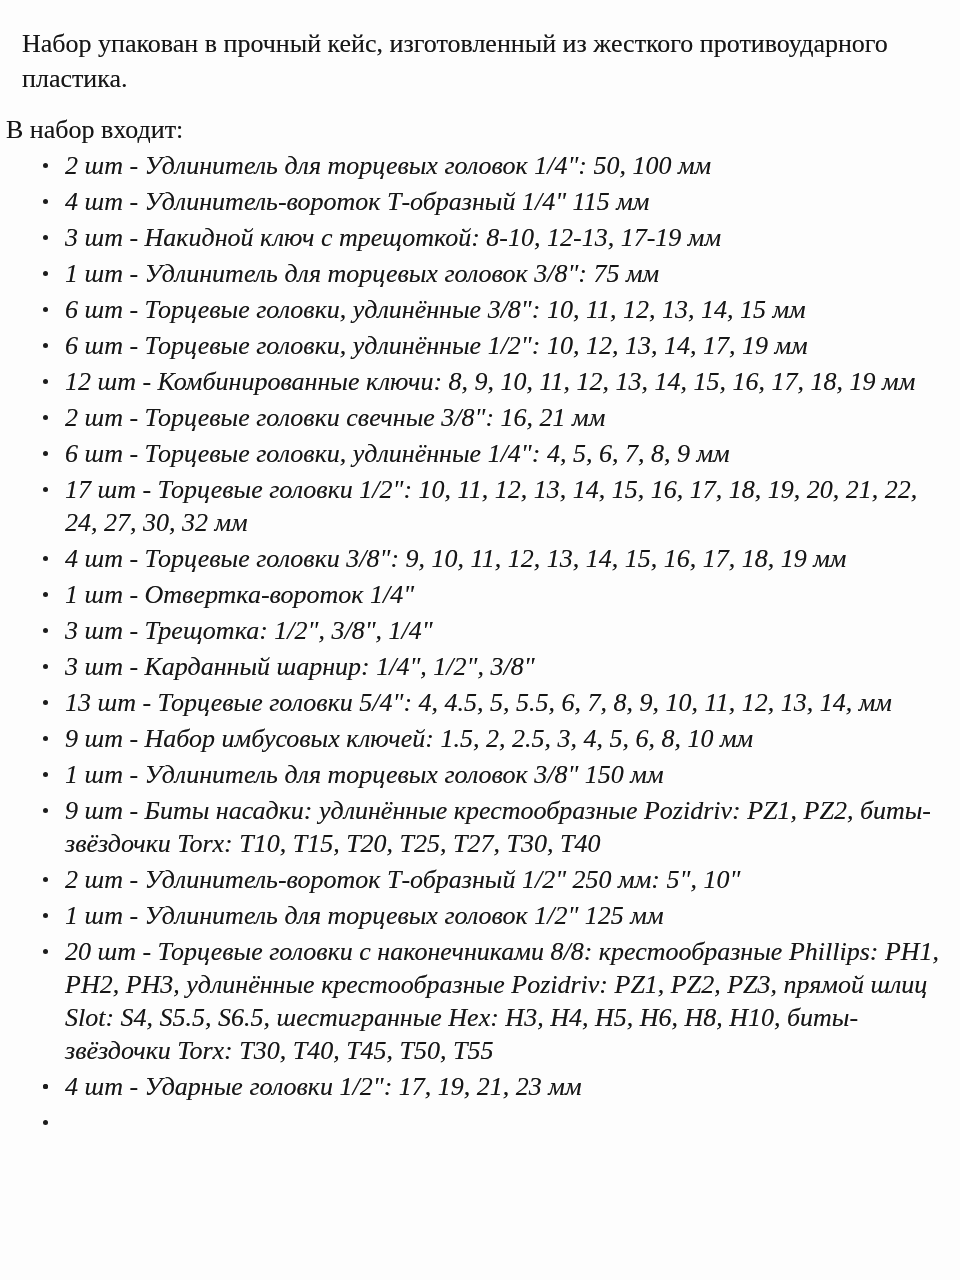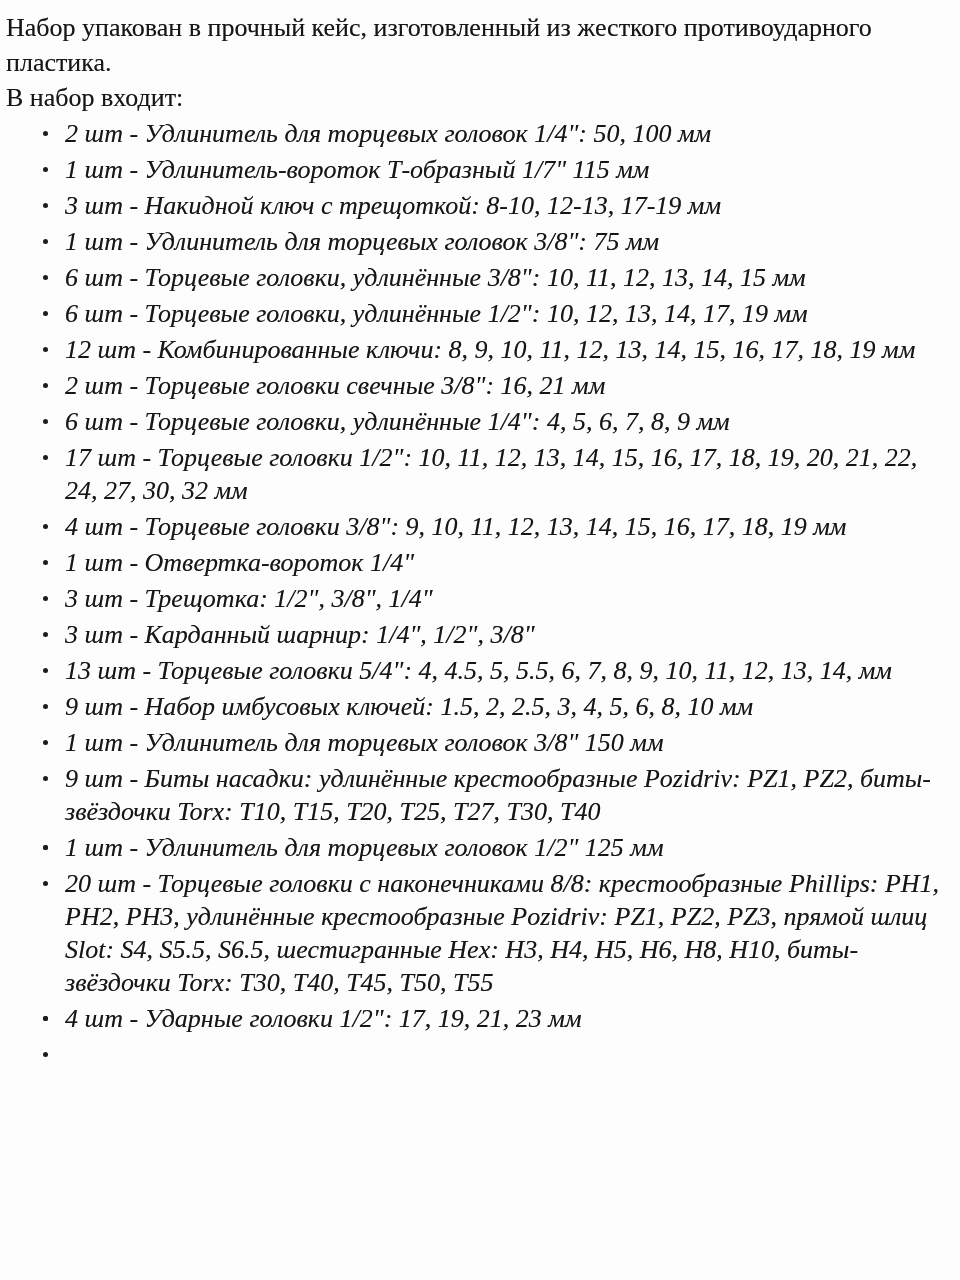--- a/index.html
+++ b/index.html
@@ -14,21 +14,21 @@
     font-family: "Liberation Serif", "DejaVu Serif", serif;
     font-size: 26px;
     overflow: hidden;
   }
   .doc {
     padding: 10px 14px 0 6px;
     box-sizing: border-box;
     width: 960px;
   }
   .intro {
-    margin: 0;
+    margin: 16px;
     line-height: 35px;
     text-shadow: 0 0 0.5px rgba(0,0,0,0.45);
   }
   .list-heading {
     margin: 0;
     line-height: 35px;
     text-shadow: 0 0 0.5px rgba(0,0,0,0.45);
   }
   ul.contents {
     margin: 2px 0 0 0;
@@ -54,37 +54,37 @@
   }
 </style>
 </head>
 <body>
 
 <div class="doc">
   <p class="intro">Набор упакован в прочный кейс, изготовленный из жесткого противоударного пластика.</p>
   <p class="list-heading">В набор входит:</p>
   <ul class="contents" id="items-list">
       <li><span class="bullet-dot"></span><span>2 шт - Удлинитель для торцевых головок 1/4": 50, 100 мм</span></li>
-      <li><span class="bullet-dot"></span><span>1 шт - Удлинитель-вороток Т-образный 1/7" 115 мм</span></li>
+      <li><span class="bullet-dot"></span><span>4 шт - Удлинитель-вороток Т-образный 1/4" 115 мм</span></li>
       <li><span class="bullet-dot"></span><span>3 шт - Накидной ключ с трещоткой: 8-10, 12-13, 17-19 мм</span></li>
       <li><span class="bullet-dot"></span><span>1 шт - Удлинитель для торцевых головок 3/8": 75 мм</span></li>
       <li><span class="bullet-dot"></span><span>6 шт - Торцевые головки, удлинённые 3/8": 10, 11, 12, 13, 14, 15 мм</span></li>
       <li><span class="bullet-dot"></span><span>6 шт - Торцевые головки, удлинённые 1/2": 10, 12, 13, 14, 17, 19 мм</span></li>
       <li><span class="bullet-dot"></span><span>12 шт - Комбинированные ключи: 8, 9, 10, 11, 12, 13, 14, 15, 16, 17, 18, 19 мм</span></li>
       <li><span class="bullet-dot"></span><span>2 шт - Торцевые головки свечные 3/8": 16, 21 мм</span></li>
       <li><span class="bullet-dot"></span><span>6 шт - Торцевые головки, удлинённые 1/4": 4, 5, 6, 7, 8, 9 мм</span></li>
       <li><span class="bullet-dot"></span><span>17 шт - Торцевые головки 1/2": 10, 11, 12, 13, 14, 15, 16, 17, 18, 19, 20, 21, 22, 24, 27, 30, 32 мм</span></li>
       <li><span class="bullet-dot"></span><span>4 шт - Торцевые головки 3/8": 9, 10, 11, 12, 13, 14, 15, 16, 17, 18, 19 мм</span></li>
       <li><span class="bullet-dot"></span><span>1 шт - Отвертка-вороток 1/4"</span></li>
       <li><span class="bullet-dot"></span><span>3 шт - Трещотка: 1/2", 3/8", 1/4"</span></li>
       <li><span class="bullet-dot"></span><span>3 шт - Карданный шарнир: 1/4", 1/2", 3/8"</span></li>
       <li><span class="bullet-dot"></span><span>13 шт - Торцевые головки 5/4": 4, 4.5, 5, 5.5, 6, 7, 8, 9, 10, 11, 12, 13, 14, мм</span></li>
       <li><span class="bullet-dot"></span><span>9 шт - Набор имбусовых ключей: 1.5, 2, 2.5, 3, 4, 5, 6, 8, 10 мм</span></li>
       <li><span class="bullet-dot"></span><span>1 шт - Удлинитель для торцевых головок 3/8" 150 мм</span></li>
       <li><span class="bullet-dot"></span><span>9 шт - Биты насадки: удлинённые крестообразные Pozidriv: PZ1, PZ2, биты-звёздочки Torx: T10, T15, T20, T25, T27, T30, T40</span></li>
-      <li><span class="bullet-dot"></span></li>
+      <li><span class="bullet-dot"></span><span>2 шт - Удлинитель-вороток Т-образный 1/2" 250 мм: 5", 10"</span></li>
       <li><span class="bullet-dot"></span><span>1 шт - Удлинитель для торцевых головок 1/2" 125 мм</span></li>
       <li><span class="bullet-dot"></span><span>20 шт - Торцевые головки с наконечниками 8/8: крестообразные Phillips: PH1, PH2, PH3, удлинённые крестообразные Pozidriv: PZ1, PZ2, PZ3, прямой шлиц Slot: S4, S5.5, S6.5, шестигранные Hex: H3, H4, H5, H6, H8, H10, биты-звёздочки Torx: T30, T40, T45, T50, T55</span></li>
       <li><span class="bullet-dot"></span></li>
       <li><span class="bullet-dot"></span><span>4 шт - Ударные головки 1/2": 17, 19, 21, 23 мм</span></li>
       <li><span class="bullet-dot"></span></li>
     </ul>
 </div>
 
 </body></html>

